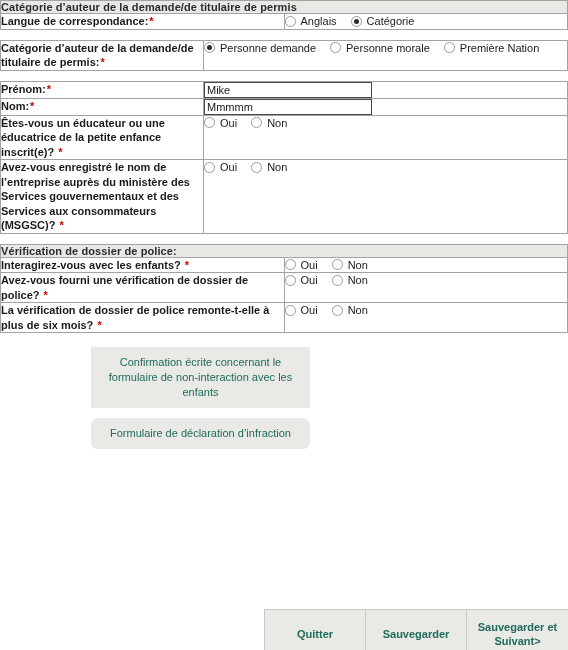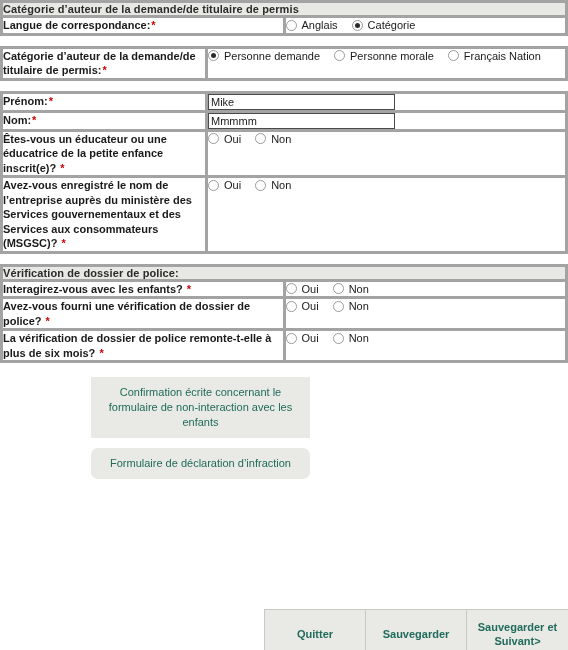--- a/index.html
+++ b/index.html
@@ -19,21 +19,21 @@
   .page { width: 568px; }
 
   table.form {
     width: 568px;
     border-collapse: collapse;
     table-layout: fixed;
     border-top: 1px solid #c9c9c4;
     border-bottom: 1px solid #c9c9c4;
   }
   table.form td {
-    border: 3px solid #a3a3a3;
+    border: 1px solid #a3a3a3;
     padding: 0;
     vertical-align: top;
   }
   td.section-head {
     background: #e8e8e4;
     font-weight: bold;
     font-size: 11px;
     color: #2b2b2b;
     padding: 6px 8px 6px 8px;
     letter-spacing: 0.1px;
@@ -90,21 +90,21 @@
     content: "";
     position: absolute;
     left: 2px; top: 2px;
     width: 5px; height: 5px;
     border-radius: 50%;
     background: #2b2b2b;
   }
 
   
   input.txt {
-    width: 187px;
+    width: 168px;
     height: 16px;
     box-sizing: border-box;
     border: 1px solid #4a4a4a;
     background: #ffffff;
     font-family: "Liberation Sans", sans-serif;
     font-size: 11px;
     color: #1a1a1a;
     padding: 1px 2px;
     outline: none;
   }
@@ -203,21 +203,21 @@
           <label class="radio-opt">
             <span class="rdo checked"></span>
             <span>Personne demande</span>
           </label>
           <label class="radio-opt">
             <span class="rdo"></span>
             <span>Personne morale</span>
           </label>
           <label class="radio-opt">
             <span class="rdo"></span>
-            <span>Français Nation</span>
+            <span>Première Nation</span>
           </label>
         </div>
       </td>
     </tr>
   </tbody>
     </table>
 
   <div class="gap"></div>
 
   <table class="form">

